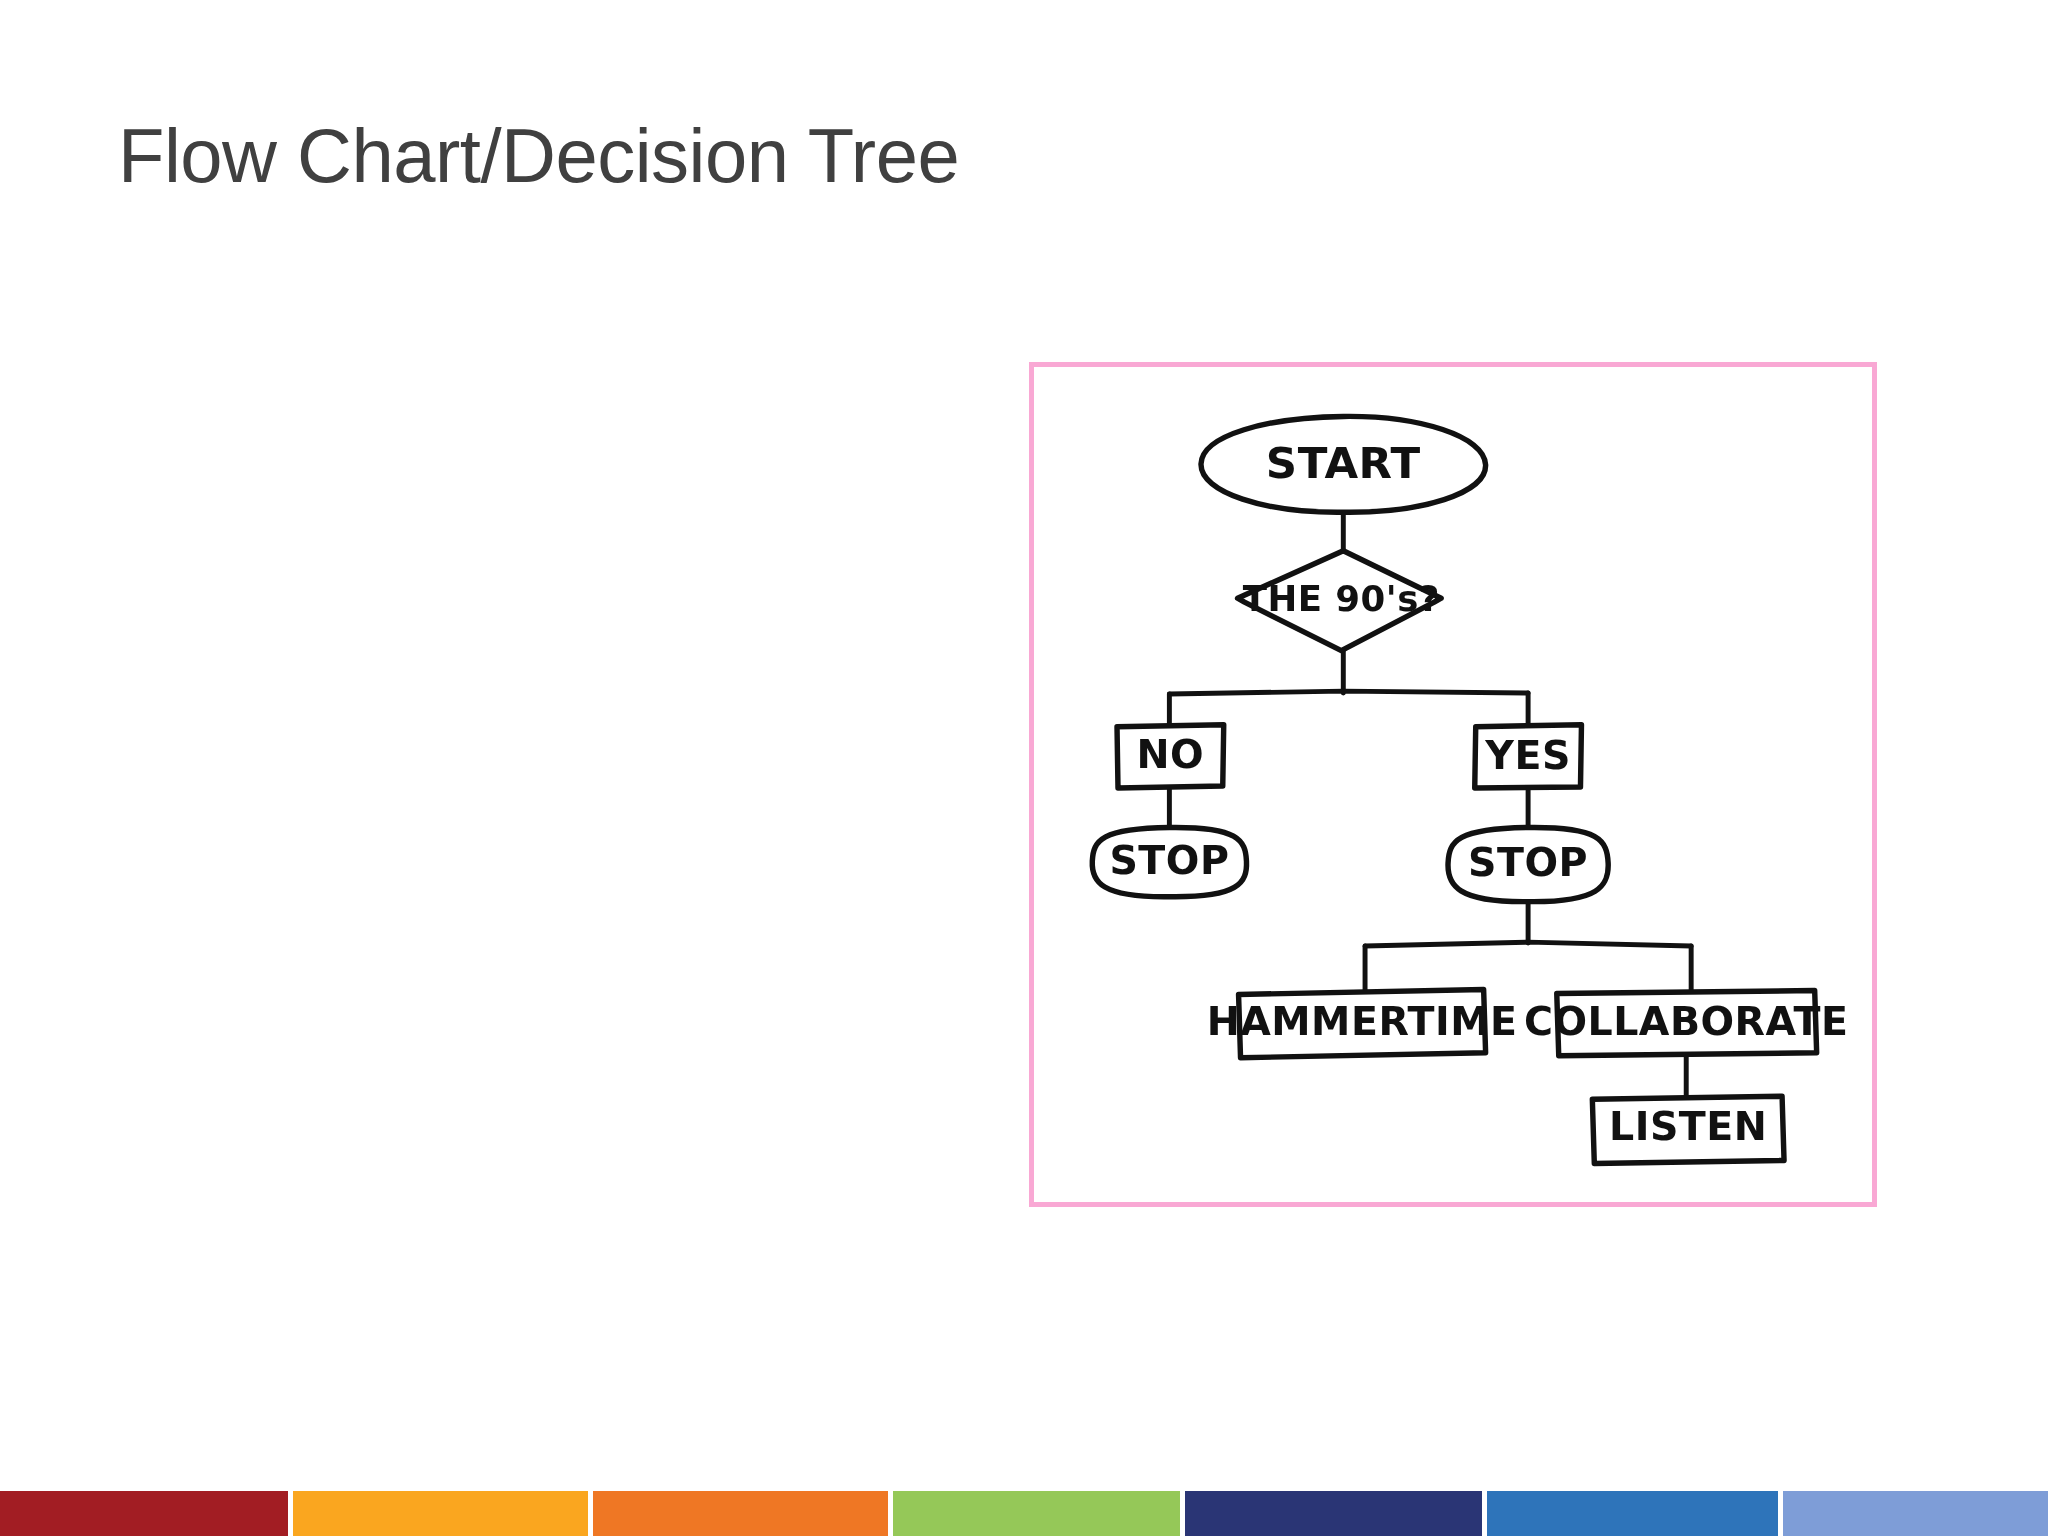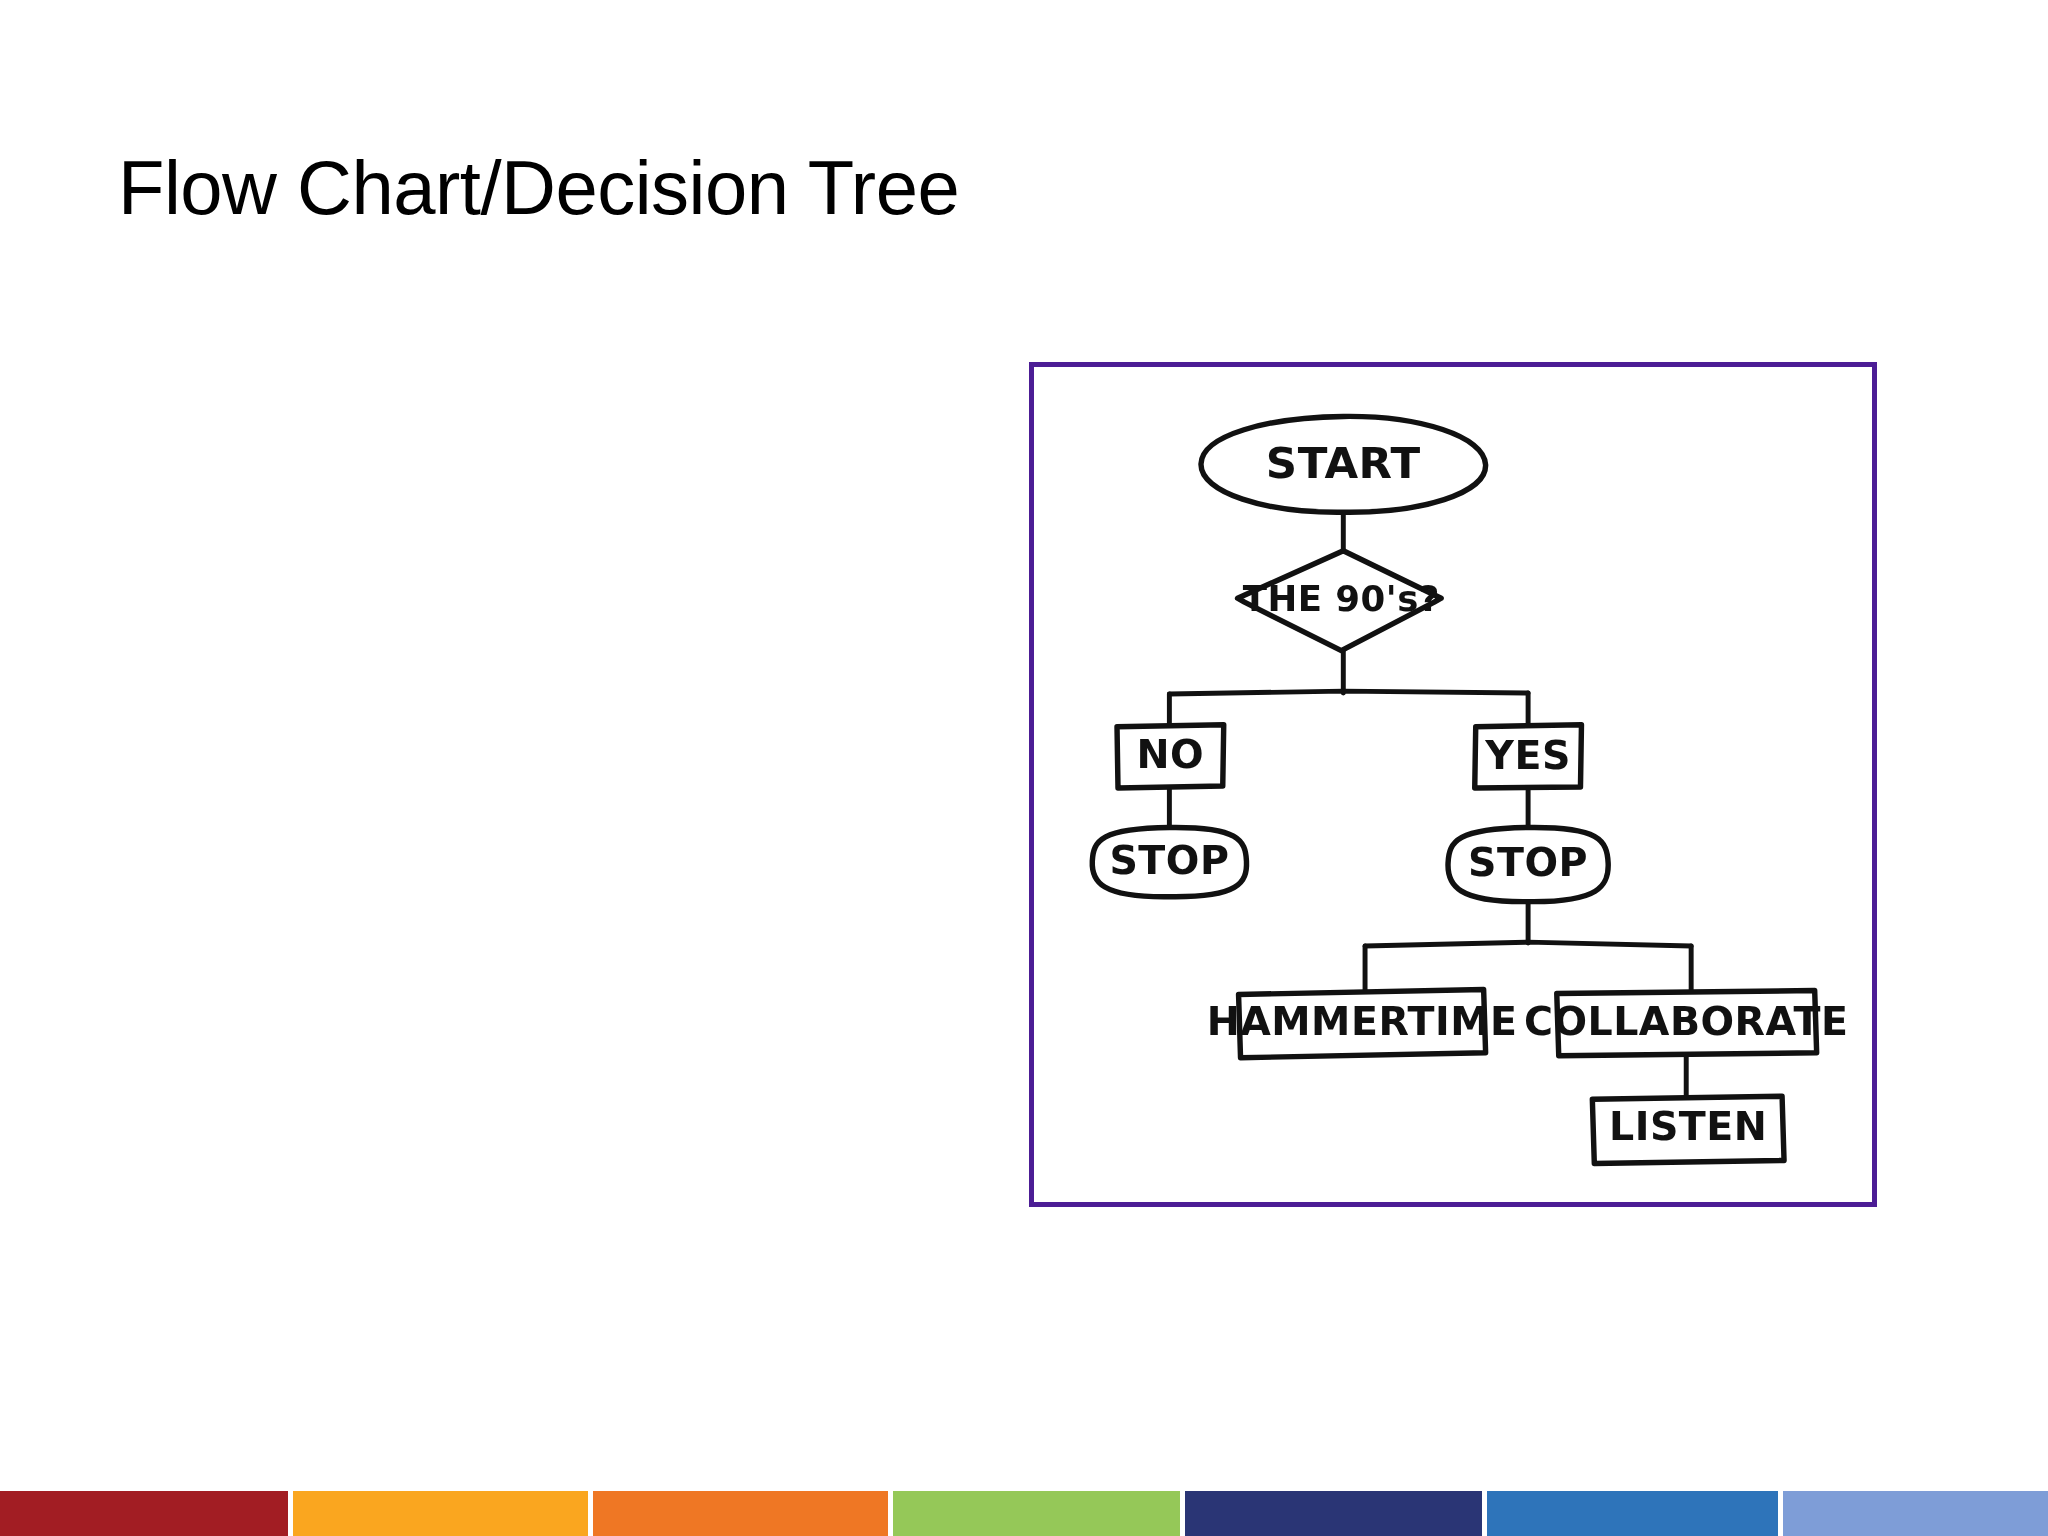--- a/index.html
+++ b/index.html
@@ -31,21 +31,21 @@
   }
 
   
   #flowchart-figure {
     position: absolute;
     left: 1029px;
     top: 362px;
     width: 848px;
     height: 845px;
     background: #ffffff;
-    border: 5px solid #4c1d95;
+    border: 5px solid #f9a8d4;
     box-sizing: border-box;
   }
   #flowchart-figure svg {
     display: block;
     width: 100%;
     height: 100%;
   }
 
   .fc-shape {
     fill: #ffffff;
@@ -88,21 +88,21 @@
     border-right: 5px solid #ffffff;
     box-sizing: border-box;
   }
   #color-bar .swatch:last-child { border-right: none; }
 </style>
 </head>
 <body>
 
 <div id="slide" style="background: rgb(255, 255, 255);">
 
-  <div id="slide-title" style="color: #000000; margin-top: 32px;">Flow Chart/Decision Tree</div>
+  <div id="slide-title" style="color: #404040;">Flow Chart/Decision Tree</div>
 
   <div id="flowchart-figure">
     <svg viewBox="0 0 848 845" preserveAspectRatio="none">
 
       <path class="fc-line" d="M 313 147 L 313 186"></path>
 
       <path class="fc-line" d="M 313 287 L 313 330"></path>
       <path class="fc-line" d="M 137 331 L 313 328 L 500 330"></path>
       <path class="fc-line" d="M 137 331 L 137 364"></path>
       <path class="fc-line" d="M 500 330 L 500 364"></path>

